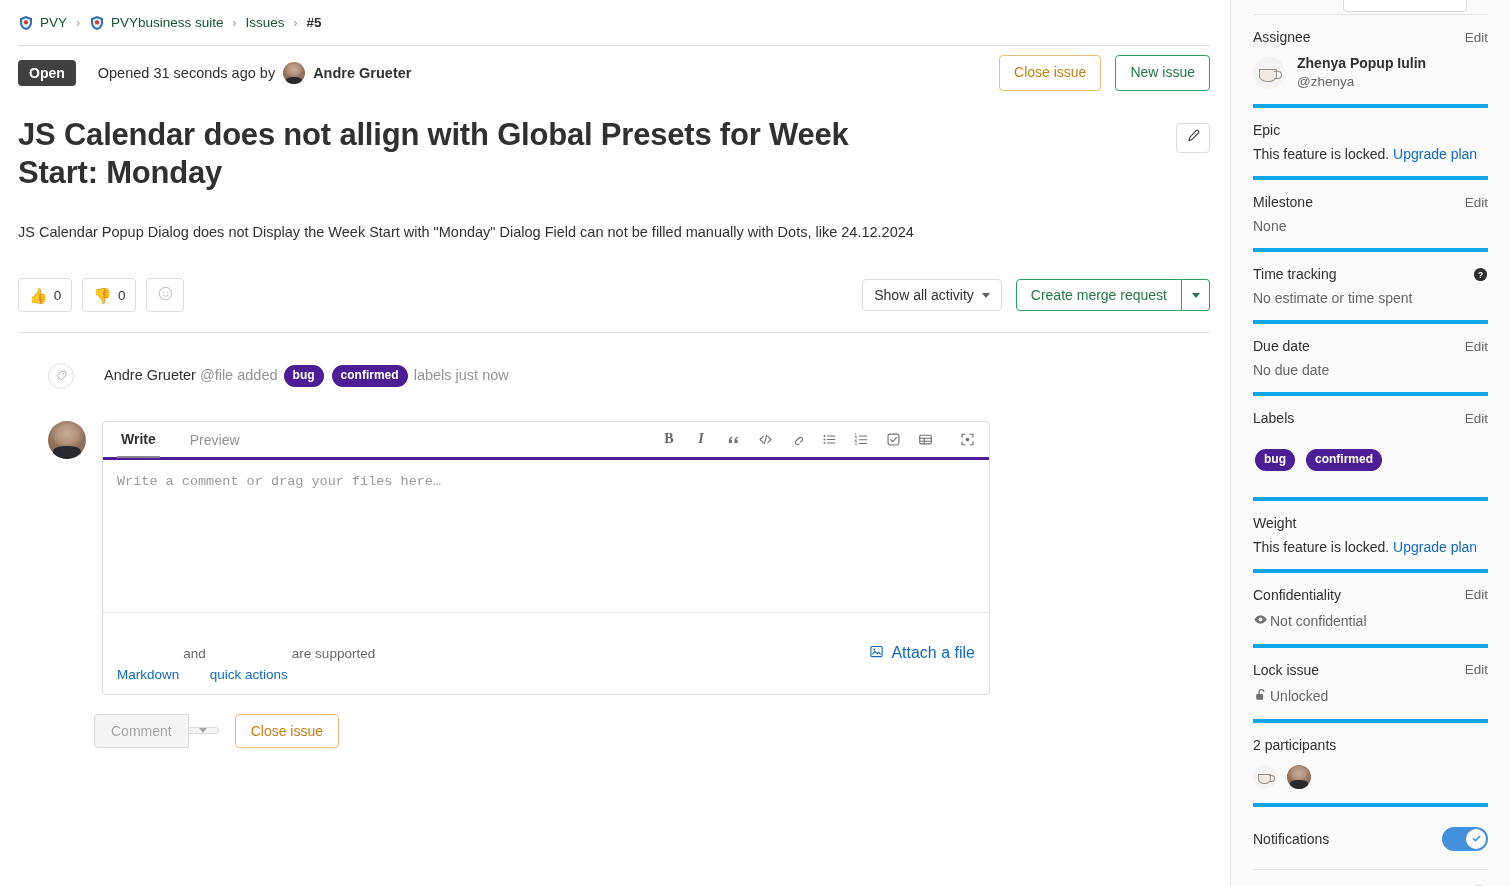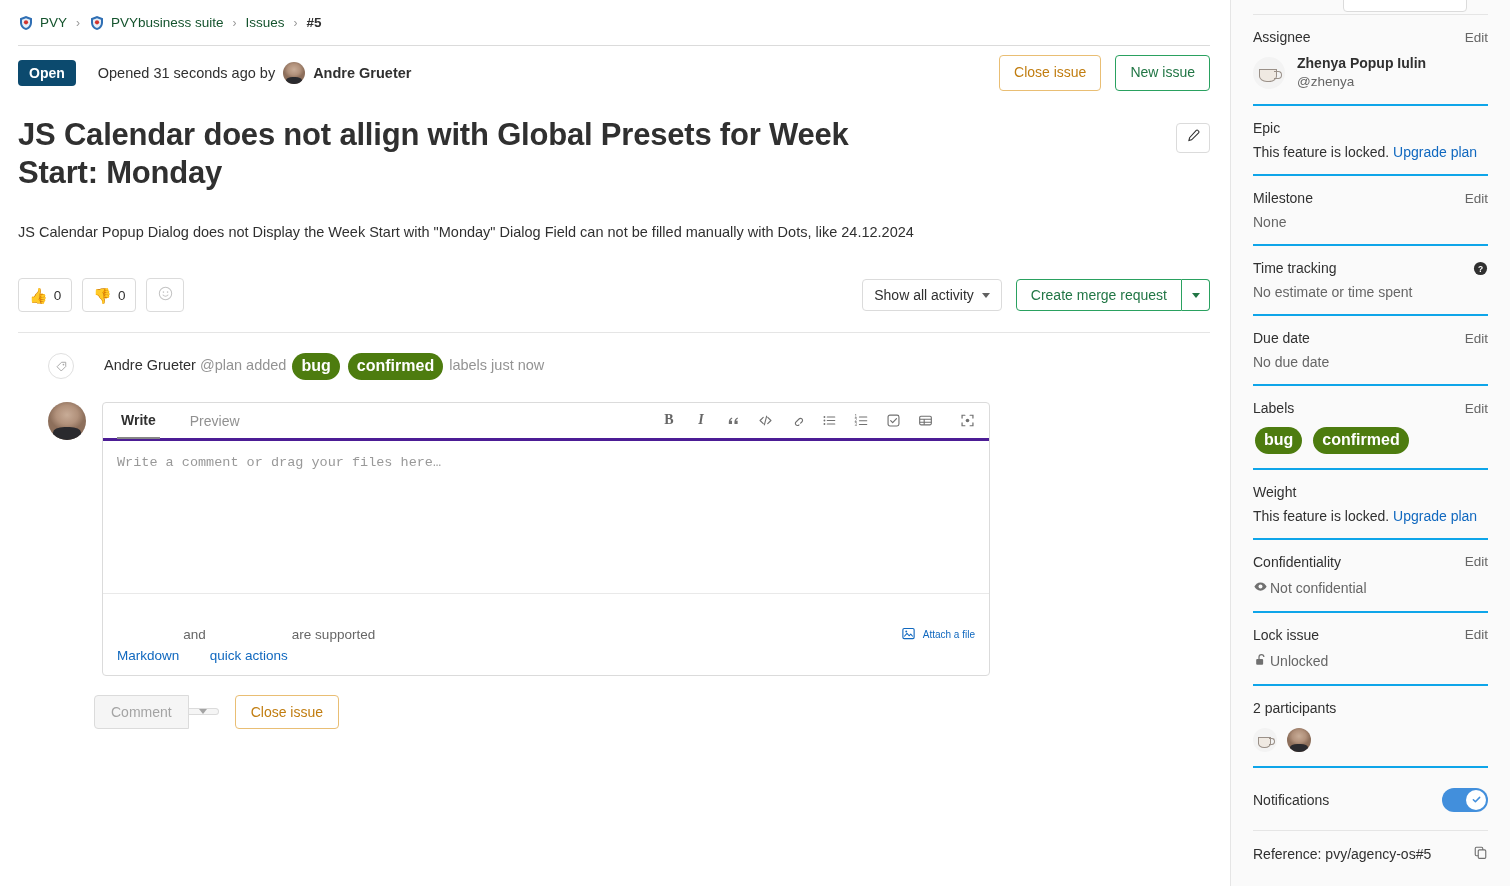--- a/index.html
+++ b/index.html
@@ -35,21 +35,21 @@
 
   .bc-divider { border-bottom: 1px solid #dbdbdb; margin: 0 0 0 0; }
 
   
   .status-row {
     display: flex; align-items: center;
     height: 54px;
     gap: 0;
   }
   .state-badge {
-    background: #0c4a6e; color: #fff;
+    background: #404040; color: #fff;
     font-size: 14px; font-weight: bold;
     padding: 5px 11px; border-radius: 4px;
     line-height: 1.2;
   }
   .opened-text { margin-left: 22px; font-size: 14.5px; color: #303030; }
   .author-wrap { display: inline-flex; align-items: center; gap: 8px; margin-left: 8px; vertical-align: middle; }
   .author-name { font-weight: bold; color: #303030; font-size: 14.5px; }
   .spacer { flex: 1 1 auto; }
   .btn {
     font-size: 14px;
@@ -146,23 +146,23 @@
   .act-icon-circle {
     width: 26px; height: 26px; border-radius: 50%;
     border: 1px solid #e0e0e0; background: #fff;
     display: flex; align-items: center; justify-content: center;
     margin-left: 30px; flex: none;
   }
   .act-text { margin-left: 30px; font-size: 14.5px; color: #939393; }
   .act-text .nm { color: #303030; }
   .act-text .handle { color: #939393; }
   .label-pill {
-    display: inline-block; background: #4d7c0f; color: #fff;
-    border-radius: 100px; font-size: 16px; font-weight: bold;
-    padding: 3px 9px; margin: 0 2px; vertical-align: middle;
+    display: inline-block; background: #4c1d95; color: #fff;
+    border-radius: 100px; font-size: 12px; font-weight: bold;
+    padding: 3px 9px; margin: 12px 2px; vertical-align: middle;
     line-height: 1.3;
   }
 
   
   .comment-block { display: flex; margin-top: 22px; margin-left: 30px; }
   .comment-box {
     flex: 1; border: 1px solid #dbdbdb; border-radius: 4px;
     background: #fff; margin-left: 16px; max-width: 888px;
   }
   .cb-header {
@@ -182,21 +182,21 @@
     padding: 14px; height: 148px;
     font-family: "Liberation Mono", monospace; font-size: 13.5px;
     color: #303030; background: transparent;
   }
   .cb-textarea::placeholder { color: #999; }
   .cb-footer {
     display: flex; align-items: center; border-top: 1px solid #e9e9e9;
     padding: 12px 14px; font-size: 13.5px; color: #666;
   }
   .lnk { color: #1068bf; text-decoration: none; cursor: pointer; margin-top: 42px; }
-  .attach { margin-left: auto; display: inline-flex; align-items: center; gap: 7px; color: #1068bf; cursor: pointer; font-size: 10px; }
+  .attach { margin-left: auto; display: inline-flex; align-items: center; gap: 7px; color: #1068bf; cursor: pointer; font-size: 16px; }
 
   .comment-actions { display: flex; align-items: center; margin-top: 19px; margin-left: 76px; }
   .btn-comment {
     background: #f5f5f5; border: 1px solid #dbdbdb; color: #a4a4a4;
     border-radius: 4px 0 0 4px; padding: 8px 16px; font-size: 14px;
     cursor: default; font-family: inherit;
   }
   .btn-comment-caret {
     background: #f5f5f5; border: 1px solid #dbdbdb; border-left: none;
     border-radius: 0 4px 4px 0; width: 30px; display: flex;
@@ -210,21 +210,21 @@
     width: 280px; background: #fafafa;
     border-left: 1px solid #e5e5e5;
     padding: 0 22px; position: relative; overflow: hidden;
   }
   .sb-top-stub {
     position: absolute; top: -14px; left: 112px;
     width: 124px; height: 26px;
     border: 1px solid #dbdbdb; border-radius: 4px; background: #fff;
   }
   .sb-top-rule { border-top: 1px solid #e5e5e5; margin-top: 14px; }
-  .sb-block { padding: 14px 0 14px 0; border-bottom: 2px solid #0ea5e9; }
+  .sb-block { padding: 14px 0 14px 0; border-bottom: 4px solid #0ea5e9; }
   .sb-head { display: flex; align-items: center; font-size: 14px; color: #303030; }
   .sb-edit { margin-left: auto; font-size: 13.5px; color: #666; cursor: pointer; }
   .sb-value { font-size: 14px; color: #666; margin-top: 8px; }
   .sb-value.dark { color: #303030; }
   .assignee-row { display: flex; align-items: center; gap: 12px; margin-top: 10px; }
   .assignee-name { font-size: 14px; font-weight: bold; color: #303030; line-height: 1.25; }
   .assignee-handle { font-size: 13.5px; color: #666; line-height: 1.3; }
   .icon-val { display: flex; align-items: center; gap: 2px; margin-top: 9px; font-size: 14px; color: #666; }
   .pill-row { margin-top: 11px; display: flex; gap: 7px; flex-wrap: wrap; }
   .participants { display: flex; gap: 10px; margin-top: 12px; }
@@ -339,21 +339,21 @@
 
     <div class="activity-item">
       <span class="act-icon-circle">
         <svg viewBox="0 0 16 16" width="13" height="13">
             <path d="M2.5 8.3L8 2.8h5.2V8L7.7 13.5 2.5 8.3z" fill="none" stroke="#a8a8a8" stroke-width="1.2" stroke-linejoin="round"></path>
             <circle cx="10.4" cy="5.6" r="1.05" fill="#a8a8a8"></circle>
           </svg>
       </span>
       <span class="act-text">
         <span class="nm">Andre Grueter</span>
-        <span class="handle">@plan</span>
+        <span class="handle">@file</span>
         <span class="handle">added</span>
         <span class="label-pill">bug</span>
         <span class="label-pill">confirmed</span>
         <span class="handle">labels</span>
         <span class="handle">just now</span>
       </span>
     </div>
 
     <div class="comment-block">
       <span class="avatar av-andre" style="width:38px;height:38px;"></span>

